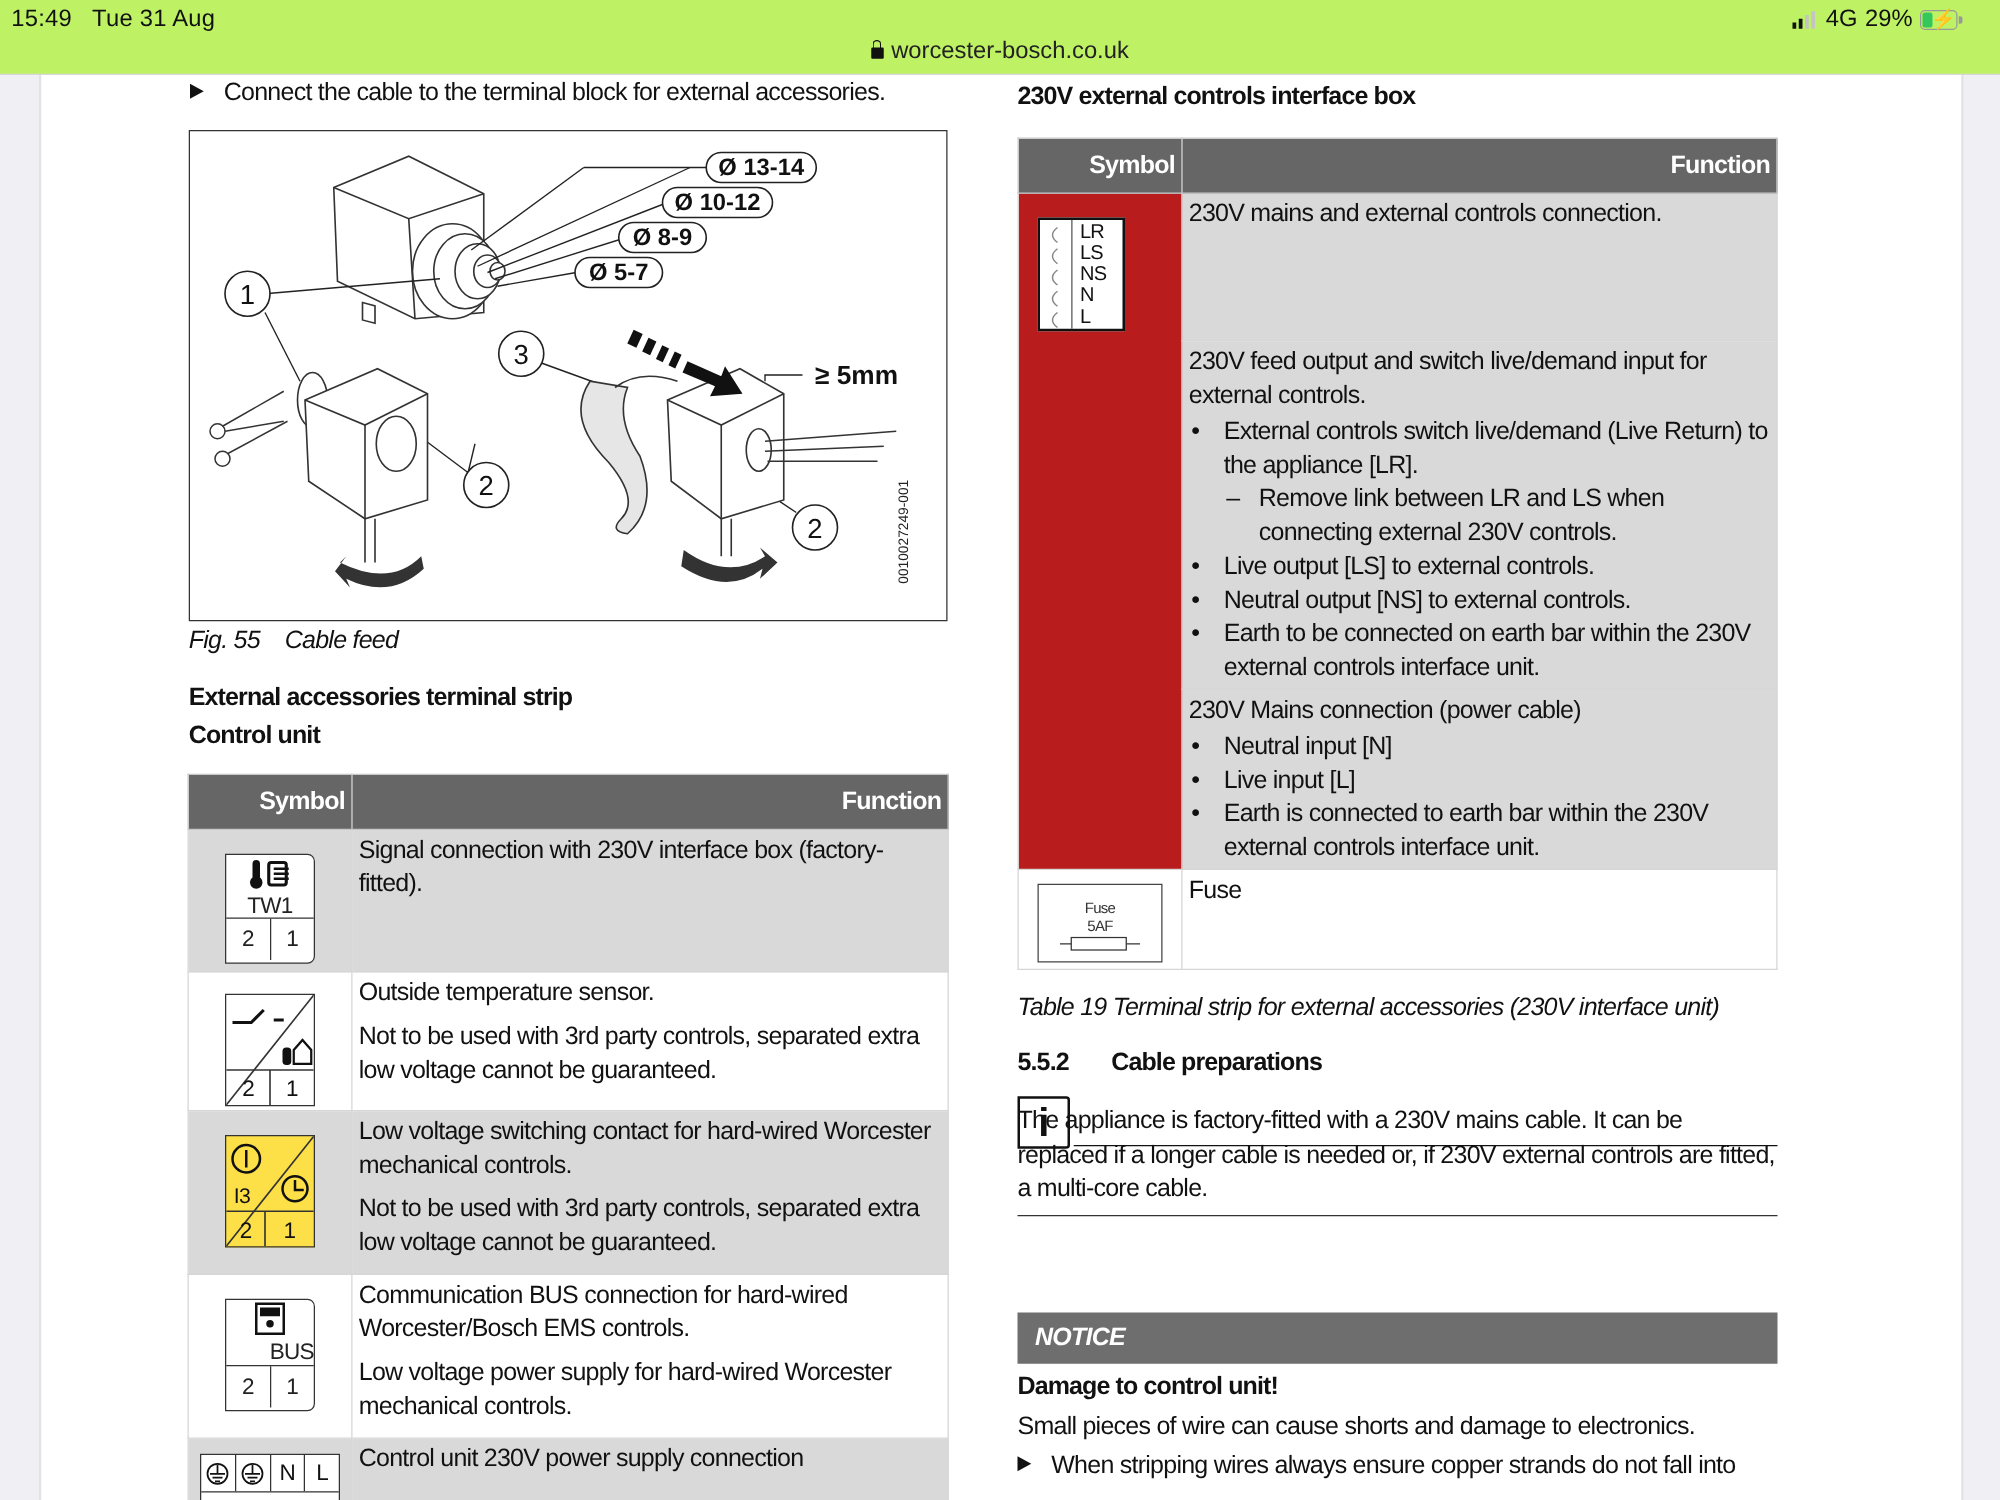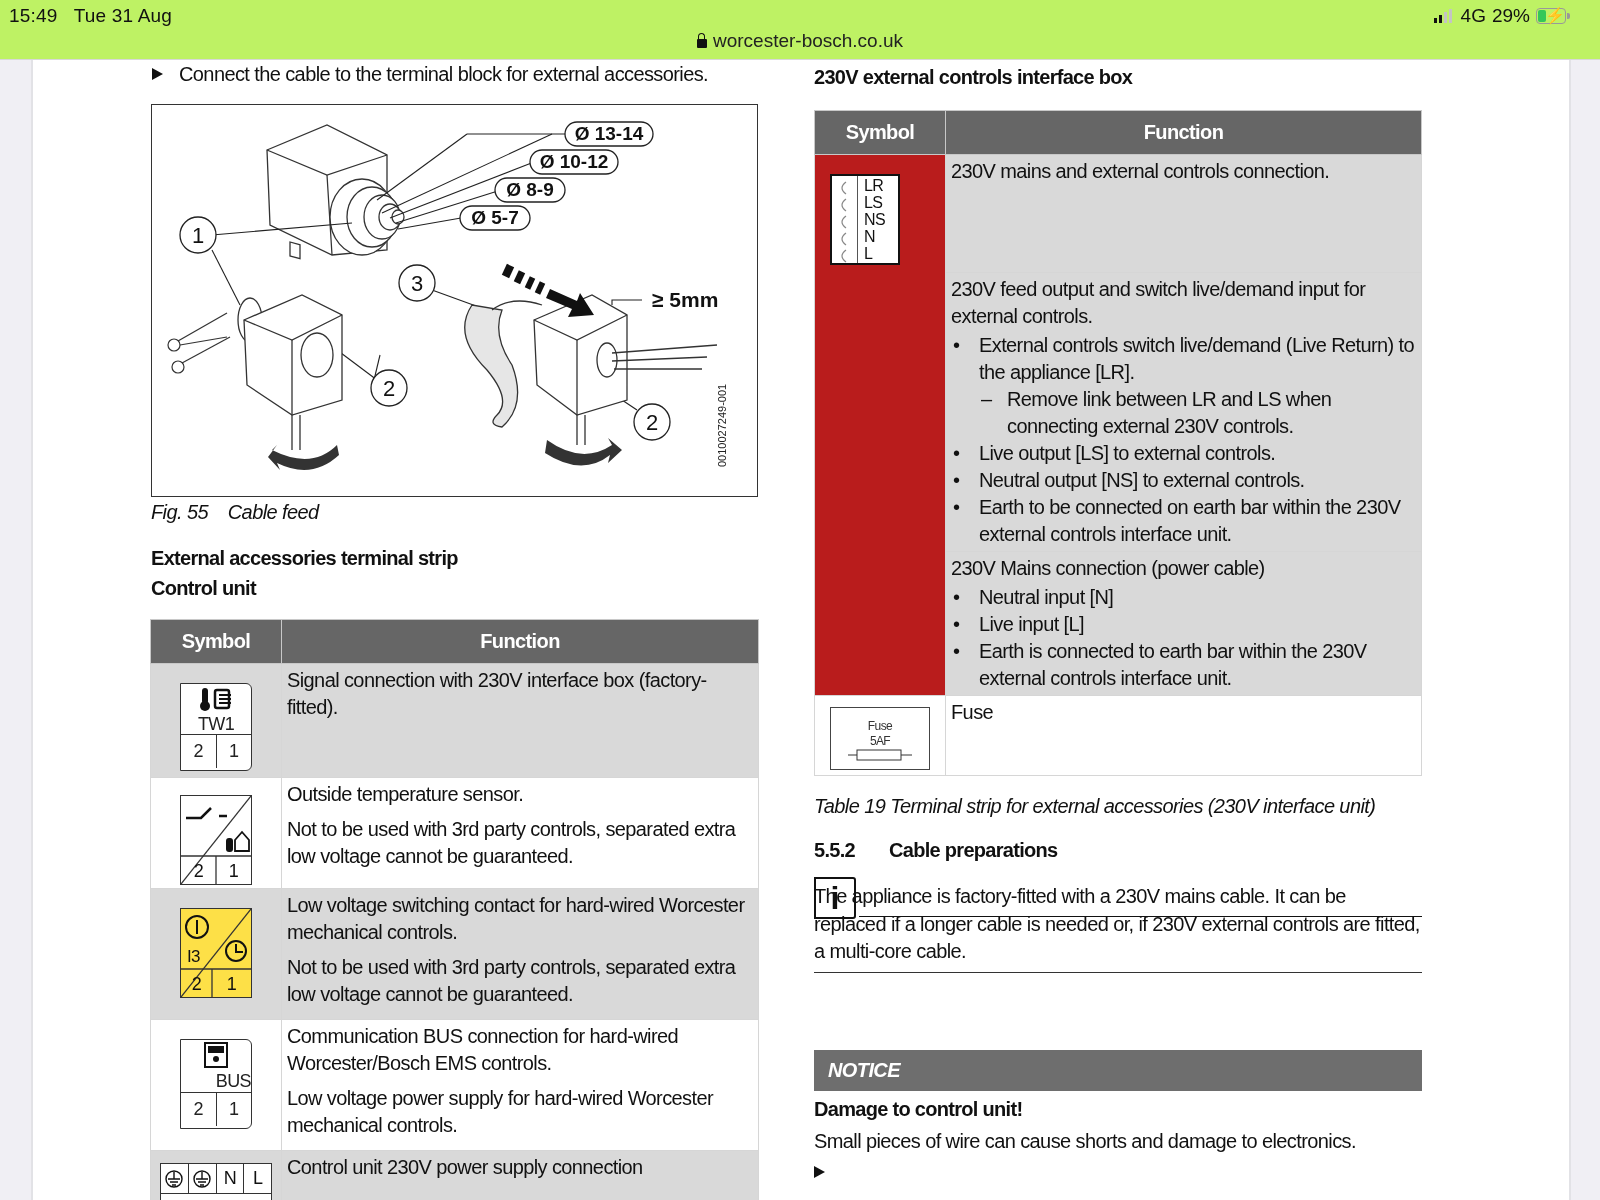--- a/index.html
+++ b/index.html
@@ -21,21 +21,21 @@
     .page { position: absolute; left: 31px; top: 60px; width: 1540px; height: 1140px; background: #fff; border-left: 2px solid #e2e2e6; border-right: 2px solid #e2e2e6; }
     .col { position: absolute; font-family: "Liberation Sans", sans-serif; color: #111; }
     .step { font-size: 20px; letter-spacing: -0.6px; }
     .tri { display: inline-block; width: 0; height: 0; border-top: 6px solid transparent; border-bottom: 6px solid transparent; border-left: 11px solid #111; margin-right: 16px; vertical-align: 1px; }
 
     .figure { position: absolute; left: 151px; top: 104px; width: 607px; height: 393px; border: 1.5px solid #333; background: #fff; }
     .caption { font-style: italic; font-size: 20px; letter-spacing: -0.6px; }
     .subhead { font-weight: bold; font-size: 20px; letter-spacing: -0.7px; line-height: 30px; }
 
     table.spec { border-collapse: collapse; width: 100%; font-size: 20px; letter-spacing: -0.6px; }
-    table.spec th { background: #666; color: #fff; text-align: center; font-weight: bold; padding: 10px 5px; height: 32px; border: 1.5px solid #c8c8c8; }
+    table.spec th { background: #666; color: #fff; text-align: right; font-weight: bold; padding: 10px 5px; height: 32px; border: 1.5px solid #c8c8c8; }
     table.spec td { vertical-align: top; border: 1.5px solid #d6d6d6; padding: 3px 5px; line-height: 27px; }
     table.spec tr.shade td { background: #d9d9d9; }
     table.spec tr.white td { background: #fff; }
     .sym-cell { width: 131px; }
     .func p { margin-bottom: 8px; }
     .func ul { list-style: none; }
     .func li { position: relative; padding-left: 28px; }
     .func li::before { content: "•"; position: absolute; left: 2px; }
     .func li.dash { padding-left: 56px; }
     .func li.dash::before { content: "–"; left: 30px; }
@@ -403,15 +403,15 @@
   <div style="position:absolute; left:45px; right:0; top:39px; border-top:1.5px solid #111;"></div>
 </div>
 
 <div class="col" style="left:814px; top:883px; width:608px; font-size:20px; line-height:27.5px; letter-spacing:-0.6px; padding-bottom:6px; border-bottom:1.5px solid #333;">The appliance is factory-fitted with a 230V mains cable. It can be replaced if a longer cable is needed or, if 230V external controls are fitted, a multi-core cable.</div>
 
 <div class="col" style="left:814px; top:1050px; width:608px;">
   <div class="notice-bar">NOTICE</div>
   <div class="subhead" style="margin-top:3px;">Damage to control unit!</div>
   <div style="font-size:20px; letter-spacing:-0.6px; margin-top:6px;">Small pieces of wire can cause shorts and damage to electronics.</div>
   <div style="font-size:20px; letter-spacing:-0.6px; margin-top:8px;">
-    <span class="tri"></span>
+    <span class="tri"></span><span>When stripping wires always ensure copper strands do not fall into</span>
   </div>
 </div>
 
 </body></html>

